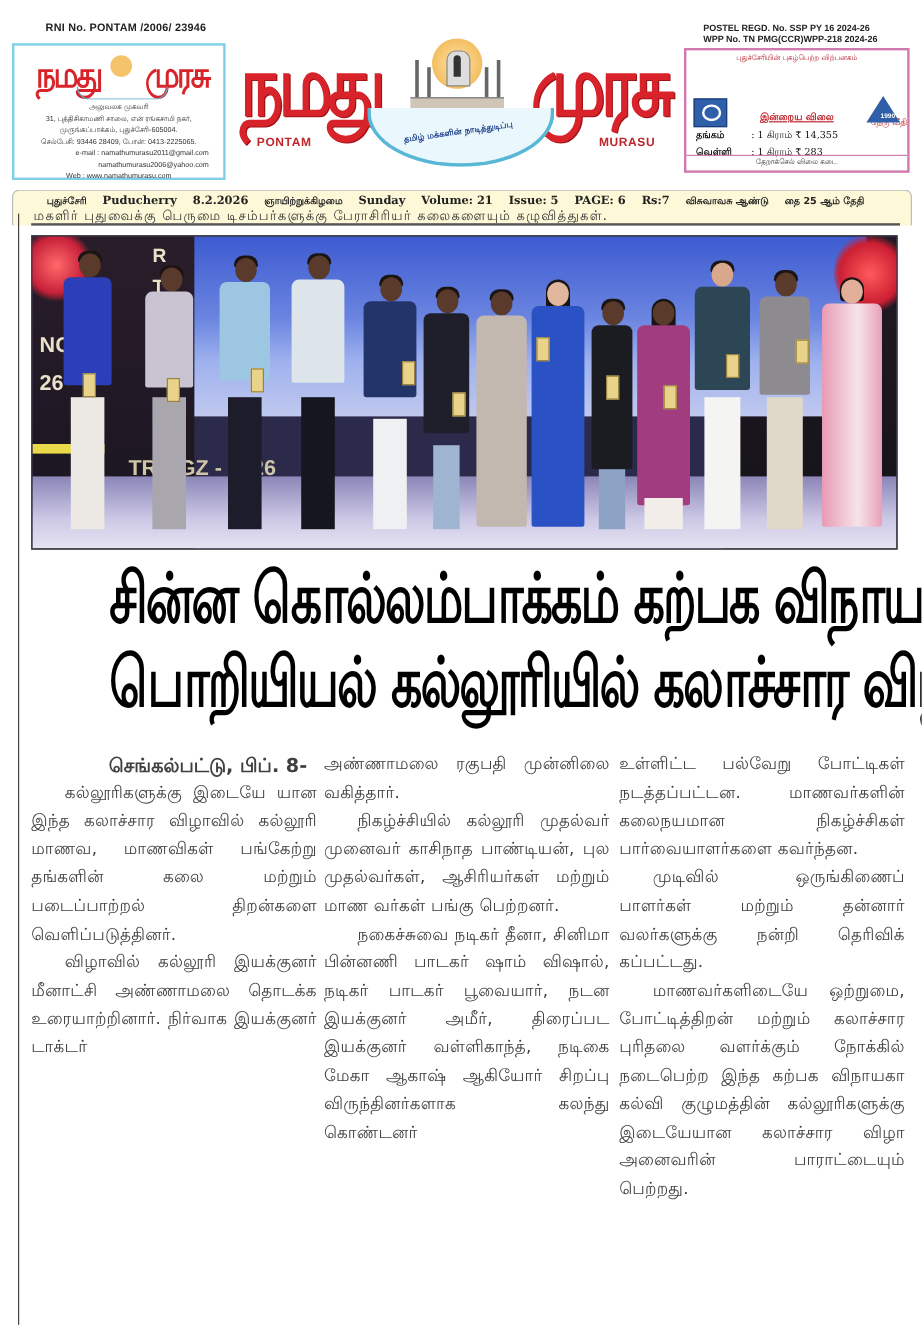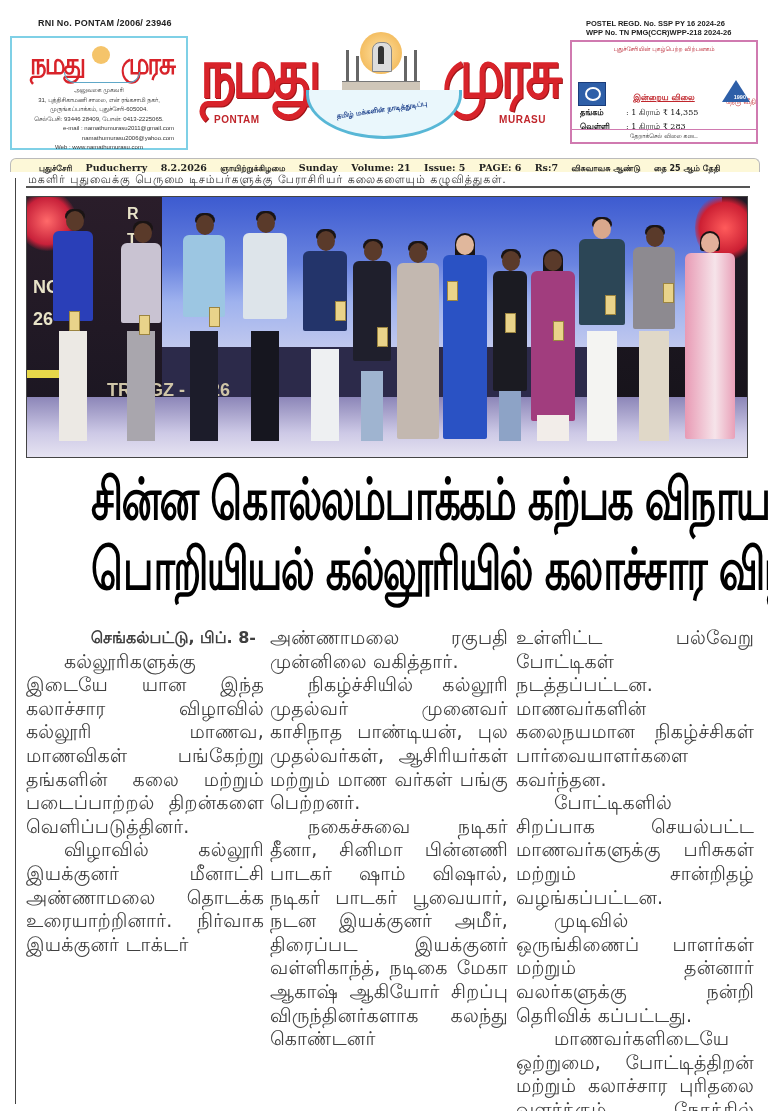--- a/index.html
+++ b/index.html
@@ -48,21 +48,21 @@
   .ad-916 { position:absolute; right:6px; top:38px; width:0; height:0; border-left:14px solid transparent; border-right:14px solid transparent; border-bottom:22px solid #2e5fa8; }
   .ad-916-lbl { position:absolute; right:10px; top:52px; font:bold 5.5px "Liberation Sans", sans-serif; color:#fff; }
   .ad-sub1 { position:absolute; left:0; right:0; top:40px; text-align:right; font:7px "DejaVu Sans", sans-serif; color:#c0262c;margin-top:16px; }
   .ad-sub2 { position:absolute; left:0; right:0; top:51px; text-align:center; font:bold 8px "DejaVu Sans", sans-serif; color:#c0262c; text-decoration:underline; }
   .ad-rate { position:absolute; left:8px; font:8px "DejaVu Serif", serif; color:#111; white-space:nowrap; }
   .ad-rate b { font-family:"DejaVu Sans", sans-serif; display:inline-block; width:46px; }
   .ad-rate1 { top:66px; } .ad-rate2 { top:80px; }
   .ad-foot { position:absolute; left:0; right:0; bottom:0; height:12px; border-top:1px solid #d07ab0; text-align:center; font:6px "DejaVu Sans", sans-serif; color:#333; line-height:12px; }
 
   
-  .dateline { left:10px; top:158px; width:750px; height:14px; background:#fdf8d8; border:1px solid #bbb; border-bottom:none; border-radius:6px 6px 0 0; box-sizing:border-box; padding-left:28px; font:bold 9.5px "DejaVu Serif", serif; color:#222; line-height:17px; white-space:nowrap; }
+  .dateline { left:10px; top:158px; width:750px; height:30px; background:#fdf8d8; border:1px solid #bbb; border-bottom:none; border-radius:6px 6px 0 0; box-sizing:border-box; padding-left:28px; font:bold 9.5px "DejaVu Serif", serif; color:#222; line-height:17px; white-space:nowrap; }
   .dateline span { margin-right:10px; }
   .dateline .ta { font-family:"DejaVu Sans", sans-serif; font-size:8px; }
 
   .cut-line { left:28px; top:172px; width:720px; height:14px; overflow:hidden; font:11px "DejaVu Sans", sans-serif; color:#333; line-height:16px; white-space:nowrap; letter-spacing:1px; }
   .rule-h { left:26px; top:186px; width:724px; height:2px; background:#555; }
   .rule-v { left:15px; top:178px; width:1px; height:926px; background:#444; }
 
   
   .photo { left:26px; top:196px; width:722px; height:262px; background:#2c2a4a; border:1px solid #444; overflow:hidden; box-sizing:border-box; }
   .photo .screen { position:absolute; left:135px; top:0; width:560px; height:150px; background:linear-gradient(180deg,#3d5bd0 0%,#6a84e0 45%,#9fb2ee 70%,#c0c8ee 100%); }
@@ -85,21 +85,21 @@
   .headline .hl { display:block; transform:scaleX(0.82) scaleY(1.15); transform-origin:center; white-space:nowrap; }
 
   
   .col { top:626px; width:238px; font:16px "DejaVu Sans", sans-serif; color:#404040; line-height:23.6px; text-align:justify; }
   .col p { margin:0; text-indent:2em; }
   .col p.noi { text-indent:0; }
   .col1 { left:26px; }
   .col2 { left:270px; }
   .col3 { left:516px; }
   .col .dl { font-weight:bold; display:block; text-align:right; padding-right:8px; }
-  .col .tx { font-size:19px; letter-spacing:0.2px; }
+  .col .tx { font-size:14px; letter-spacing:0.2px; }
 </style>
 </head>
 <body>
 
 <div class="abs rni">RNI No. PONTAM /2006/ 23946</div>
 <div class="abs postel">
   <div>POSTEL REGD. No. SSP  PY 16  2024-26</div>
   <div>WPP No. TN PMG(CCR)WPP-218 2024-26</div>
 </div>
 
@@ -286,16 +286,15 @@
   <p class="tx">கல்லூரிகளுக்கு இடையே யான இந்த கலாச்சார விழாவில் கல்லூரி மாணவ, மாணவிகள் பங்கேற்று தங்களின் கலை மற்றும் படைப்பாற்றல் திறன்களை வெளிப்படுத்தினர்.</p>
   <p class="tx">விழாவில் கல்லூரி இயக்குனர் மீனாட்சி அண்ணாமலை தொடக்க உரையாற்றினார். நிர்வாக இயக்குனர் டாக்டர்</p>
 </div>
 <div class="abs col col2">
   <p class="noi tx">அண்ணாமலை ரகுபதி முன்னிலை வகித்தார்.</p>
   <p class="tx">நிகழ்ச்சியில் கல்லூரி முதல்வர் முனைவர் காசிநாத பாண்டியன், புல முதல்வர்கள், ஆசிரியர்கள் மற்றும் மாண வர்கள் பங்கு பெற்றனர்.</p>
   <p class="tx">நகைச்சுவை நடிகர் தீனா, சினிமா பின்னணி பாடகர் ஷாம் விஷால், நடிகர் பாடகர் பூவையார், நடன இயக்குனர் அமீர், திரைப்பட இயக்குனர் வள்ளிகாந்த், நடிகை மேகா ஆகாஷ் ஆகியோர் சிறப்பு விருந்தினர்களாக கலந்து கொண்டனர்</p>
 </div>
 <div class="abs col col3">
   <p class="noi tx">உள்ளிட்ட பல்வேறு போட்டிகள் நடத்தப்பட்டன. மாணவர்களின் கலைநயமான நிகழ்ச்சிகள் பார்வையாளர்களை கவர்ந்தன.</p>
-  <p class="tx">போட்டிகளில் சிறப்பாக செயல்பட்ட மாணவர்களுக்கு பரிசுகள் மற்றும் சான்றிதழ் வழங்கப்பட்டன.</p>
   <p class="tx">முடிவில் ஒருங்கிணைப் பாளர்கள் மற்றும் தன்னார் வலர்களுக்கு நன்றி தெரிவிக் கப்பட்டது.</p>
   <p class="tx">மாணவர்களிடையே ஒற்றுமை, போட்டித்திறன் மற்றும் கலாச்சார புரிதலை வளர்க்கும் நோக்கில் நடைபெற்ற இந்த கற்பக விநாயகா கல்வி குழுமத்தின் கல்லூரிகளுக்கு இடையேயான கலாச்சார விழா அனைவரின் பாராட்டையும் பெற்றது.</p>
 </div>
 
 </body></html>

